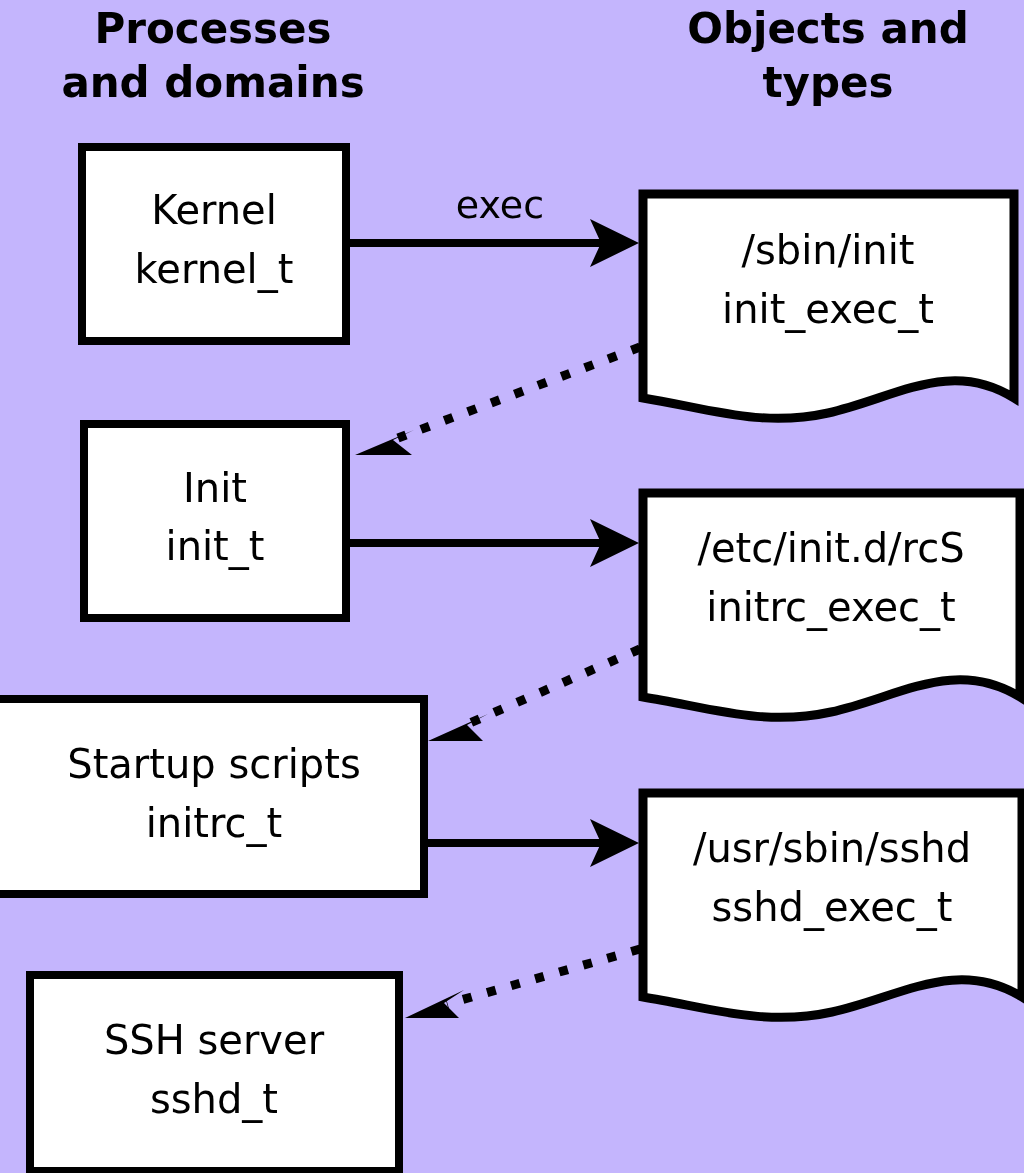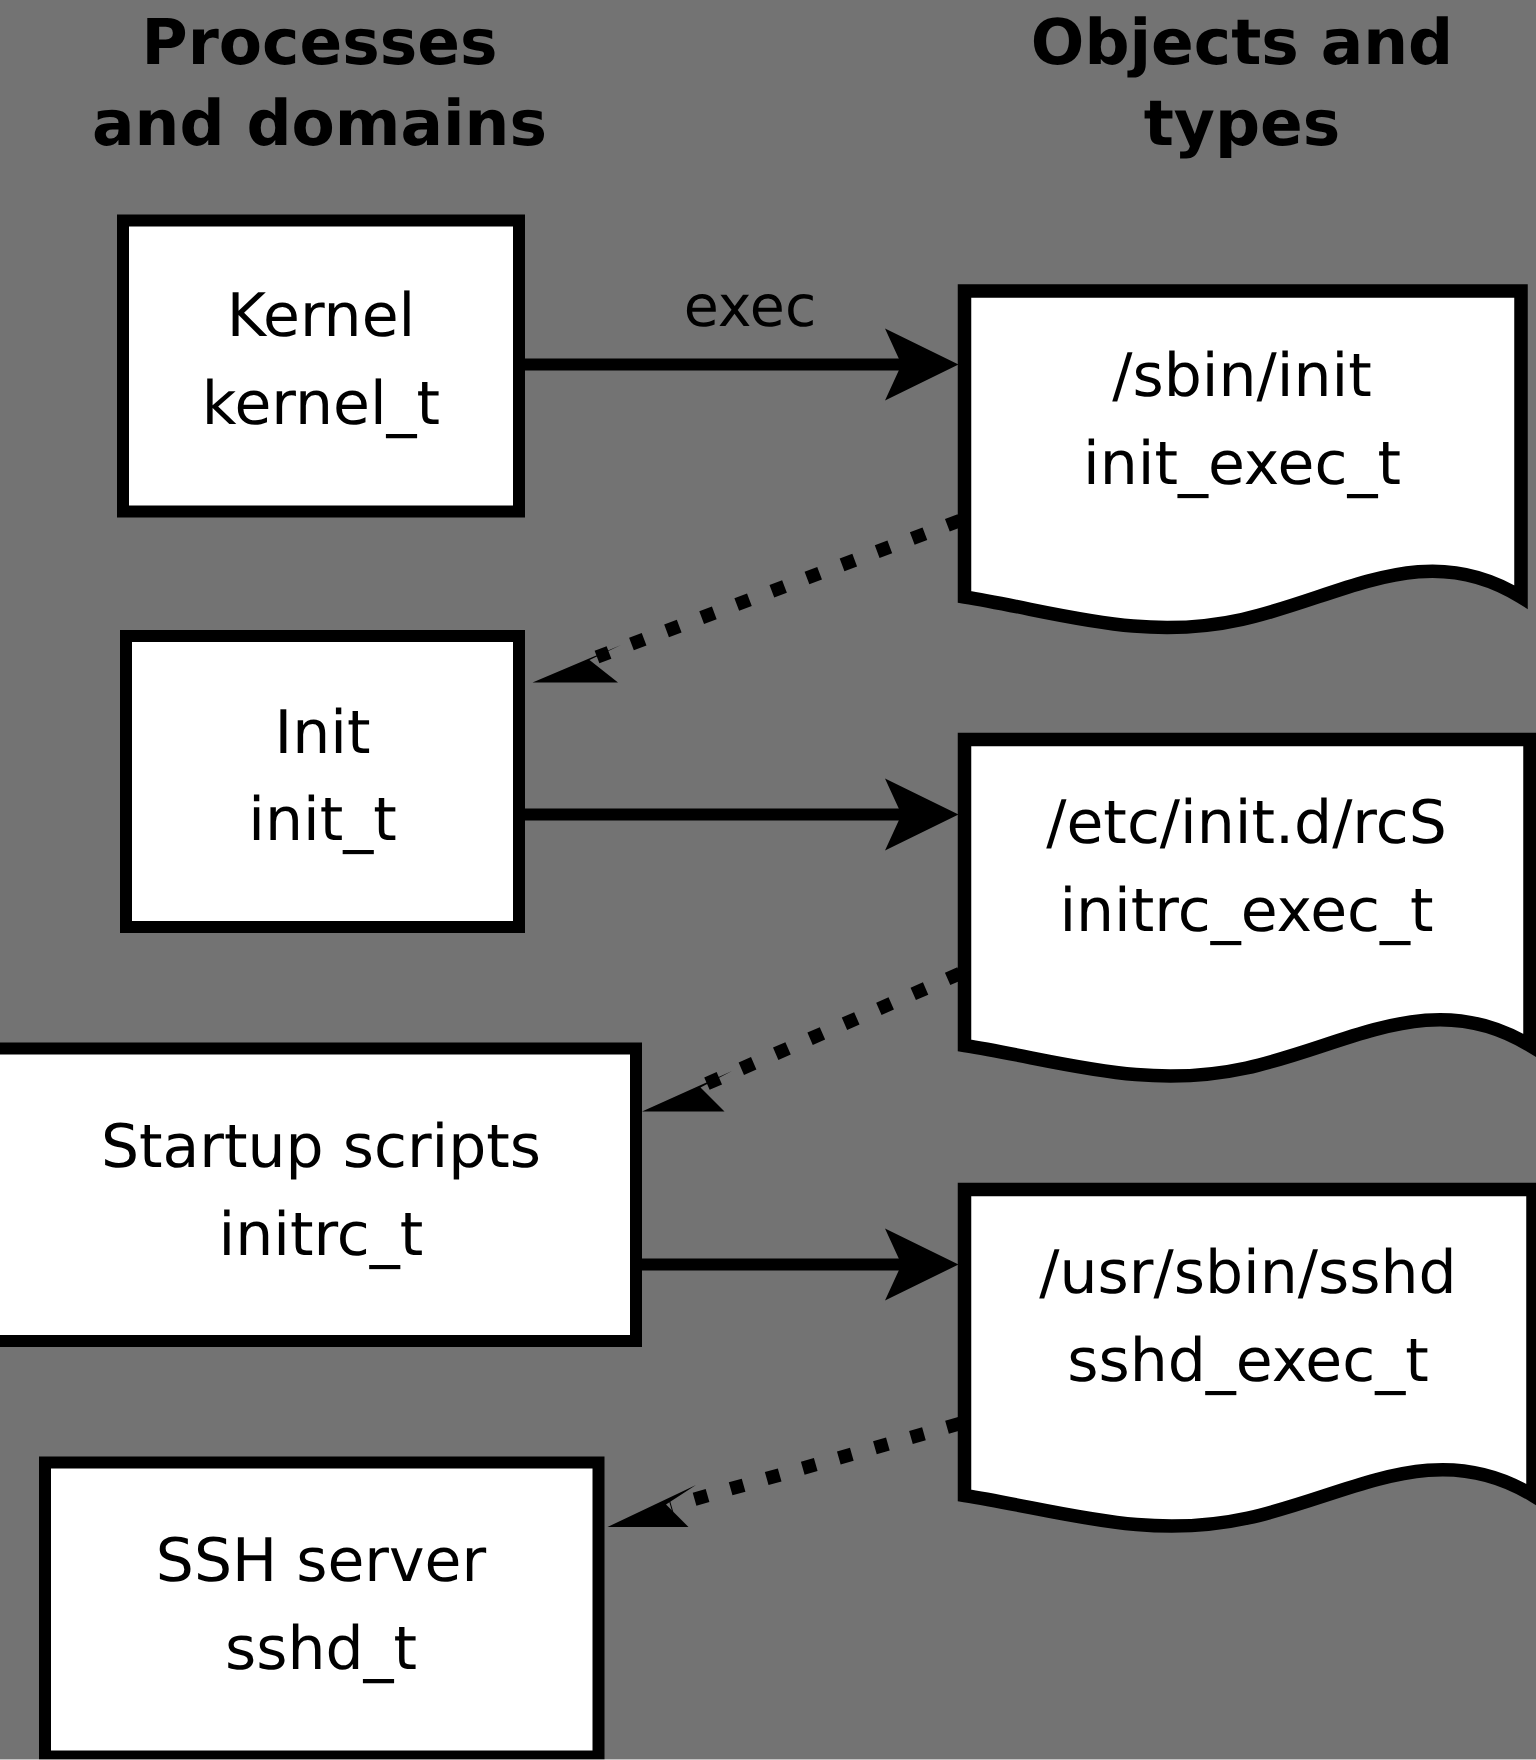--- a/index.html
+++ b/index.html
@@ -10,21 +10,21 @@
   body {
     width: 1024px;
     height: 1173px;
     font-family: "DejaVu Sans", sans-serif;
     overflow: hidden;
   }
   #diagram-root {
     position: relative;
     width: 1024px;
     height: 1173px;
-    background: #737373;
+    background: #c4b5fd;
   }
   svg#diagram-canvas {
     position: absolute;
     top: 0;
     left: 0;
     width: 1024px;
     height: 1173px;
     display: block;
   }
   .col-header {

